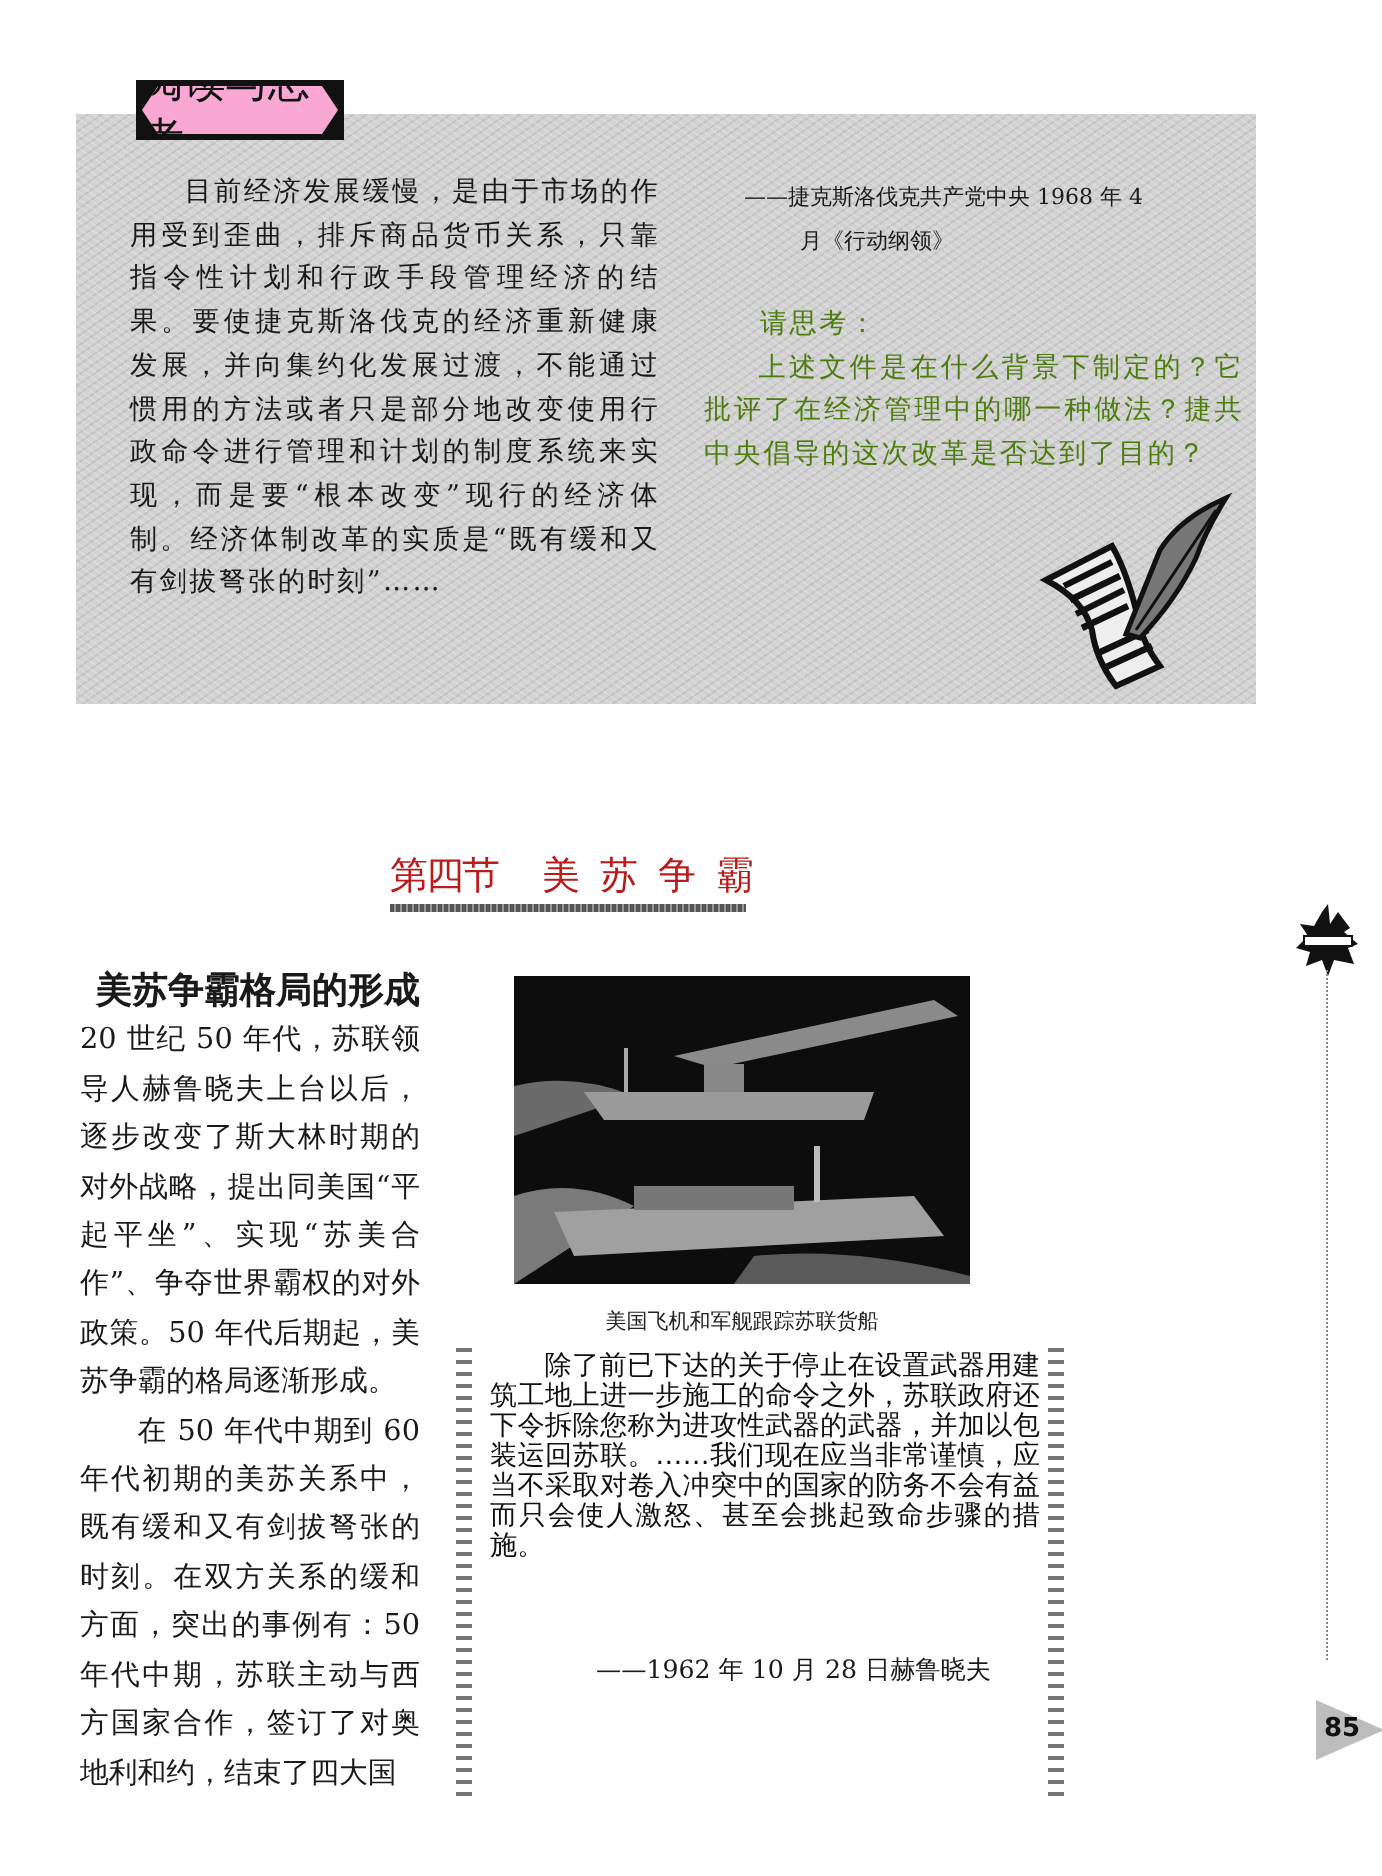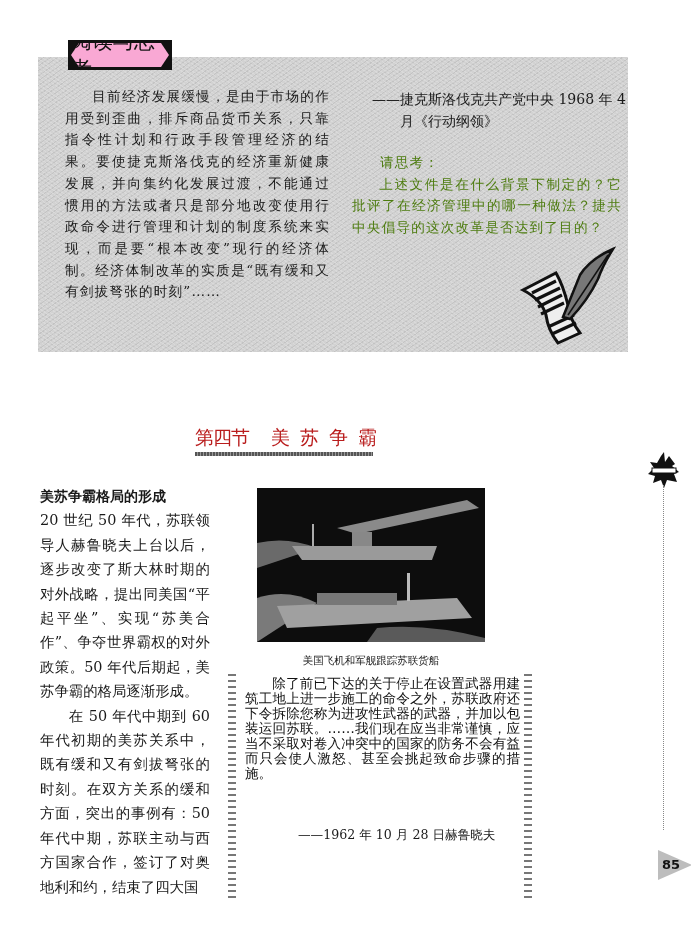--- a/index.html
+++ b/index.html
@@ -25,21 +25,21 @@
     font-family:"DejaVu Sans", sans-serif; font-size:21px; color:#111; letter-spacing:0px;
   }
   .read-left {
     position:absolute; left:65px; top:86px; width:265px;
     font-size:13.6px; line-height:21.7px; letter-spacing:1.2px; color:#1a1a1a;
     text-align:justify;
   }
   .read-left p { text-indent:2em; }
   .read-source {
     position:absolute; left:372px; top:88px; width:255px;
-    font-size:14px; line-height:22px; color:#1a1a1a;
+    font-size:11px; line-height:22px; color:#1a1a1a;
   }
   .read-source .l1 { }
   .read-source .l2 { padding-left:28px; }
   .read-q {
     position:absolute; left:352px; top:152px; width:270px;
     font-size:13.6px; line-height:21.7px; letter-spacing:1.2px; color:#4d7c0f;
   }
   .read-q .qlabel { padding-left:28px; }
   .read-q .qbody { text-indent:2em; text-align:justify; }
   .quill { position:absolute; left:518px; top:245px; width:100px; height:100px; }
@@ -69,21 +69,21 @@
   .page-num {
     position:absolute; left:662px; top:857px;
     font-family:"DejaVu Sans", sans-serif; font-size:13px; font-weight:bold; color:#111;
   }
 
   
   .left-col {
     position:absolute; left:40px; top:484px; width:170px;
     font-size:14.4px; line-height:24.4px; color:#1a1a1a; text-align:justify;
   }
-  .left-col .subhead { font-family:"DejaVu Sans", sans-serif; font-weight:bold; font-size:14px; }
+  .left-col .subhead { font-family:"DejaVu Sans", sans-serif; font-weight:bold; font-size:18px; text-align:right; }
   .left-col p.indent { text-indent:2em; }
 
   
   .photo {
     position:absolute; left:257px; top:488px; width:228px; height:154px;
     background:#0c0c0c; overflow:hidden;
   }
   .photo-caption {
     position:absolute; left:257px; top:654px; width:228px; text-align:center;
     font-size:10.5px; color:#222;

